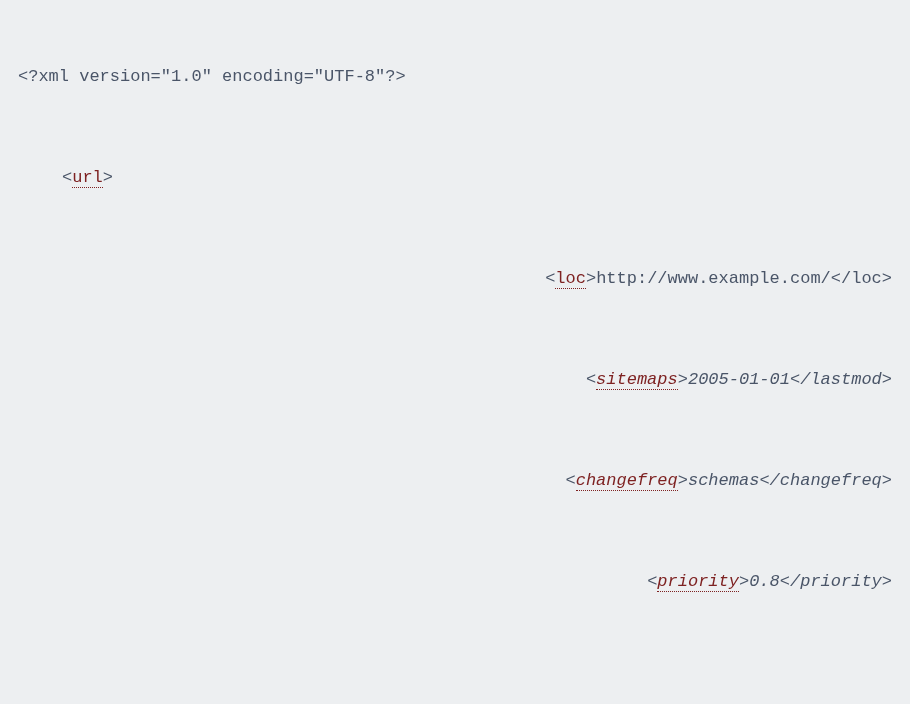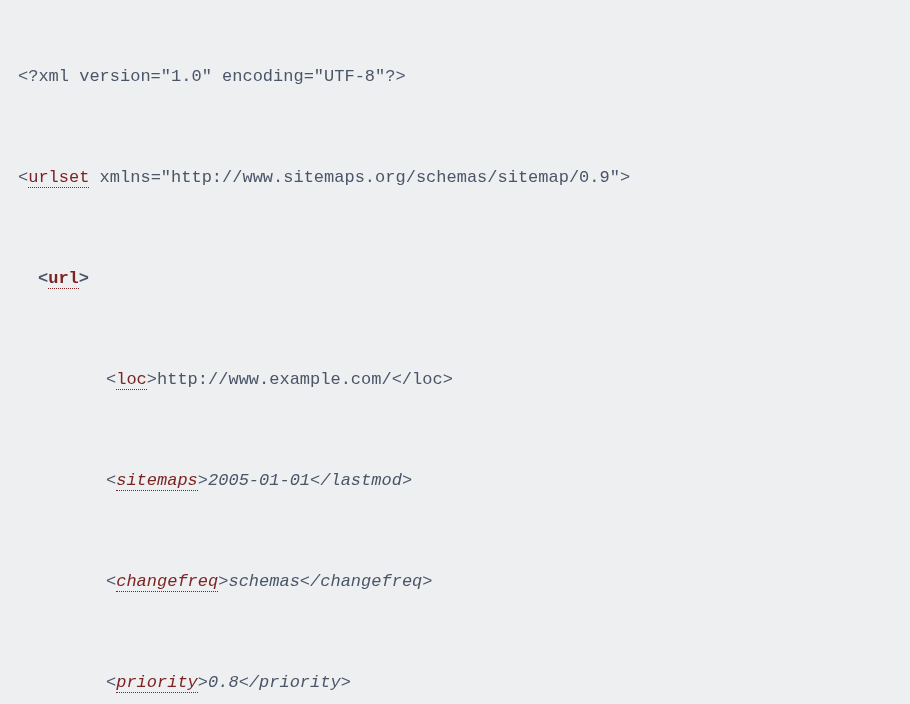--- a/index.html
+++ b/index.html
@@ -31,39 +31,38 @@
       color: #7e2222;
       border-bottom: 1px dotted #7e2222;
     }
     .tag-close {
       color: #4a5568;
     }
     .italic {
       font-style: italic;
     }
     .indent1 {
-      margin-left: 20px;
-      font-weight: bold;
+      margin-left: 44px;
     }
     .indent2 {
       margin-left: 88px;
+      text-align: right;
     }
     .attr-val {
       color: #4a5568;
     }
     .punct {
       color: #4a5568;
     }
   </style>
 </head>
 <body>
 
 <div class="code-container">
 <span class="line"><span class="punct">&lt;?xml version="1.0" encoding="UTF-8"?&gt;</span></span>
-<span class="line"><span class="punct">&lt;</span><span class="tag-name">urlset</span><span class="attr-val"> xmlns="http://www.sitemaps.org/schemas/sitemap/0.9"&gt;</span></span>
 <span class="line indent1"><span class="punct">&lt;</span><span class="tag-name">url</span><span class="punct">&gt;</span></span>
 <span class="line indent2"><span class="punct">&lt;</span><span class="tag-name">loc</span><span class="punct">&gt;</span><span class="attr-val">http://www.example.com/</span><span class="tag-close">&lt;/loc&gt;</span></span>
 <span class="line indent2 italic"><span class="punct">&lt;</span><span class="tag-name">sitemaps</span><span class="punct">&gt;</span><span class="attr-val">2005-01-01</span><span class="tag-close">&lt;/lastmod&gt;</span></span>
 <span class="line indent2 italic"><span class="punct">&lt;</span><span class="tag-name">changefreq</span><span class="punct">&gt;</span><span class="attr-val">schemas</span><span class="tag-close">&lt;/changefreq&gt;</span></span>
 <span class="line indent2 italic"><span class="punct">&lt;</span><span class="tag-name">priority</span><span class="punct">&gt;</span><span class="attr-val">0.8</span><span class="tag-close">&lt;/priority&gt;</span></span>
 
 
 </div>
 
 </body></html>

